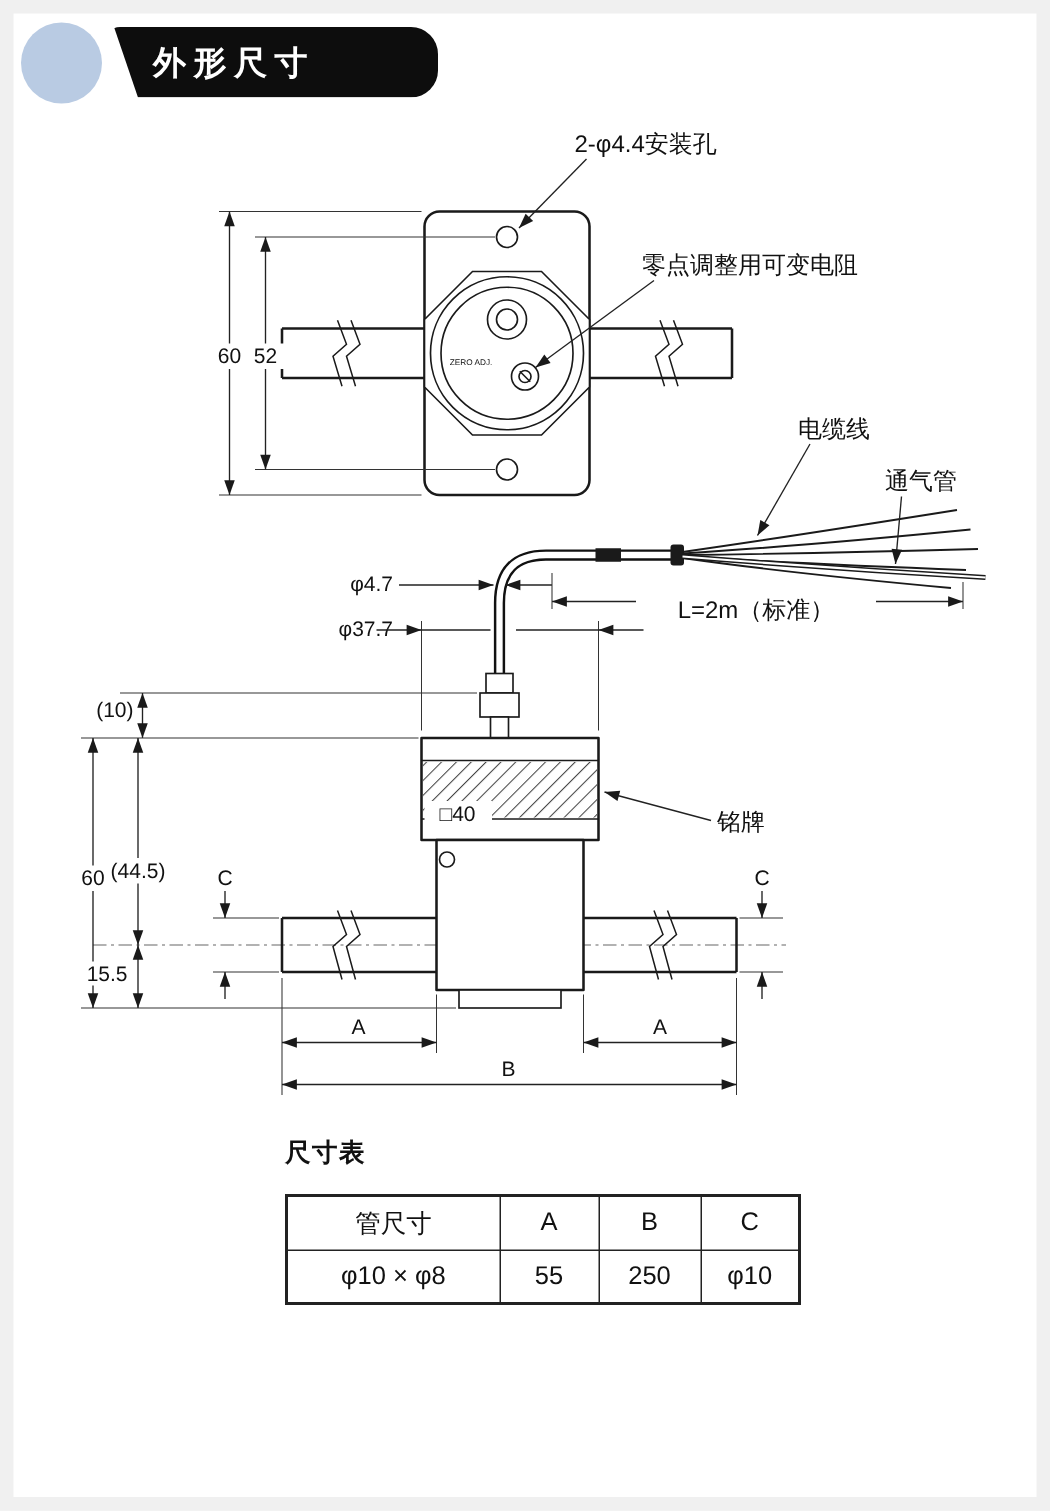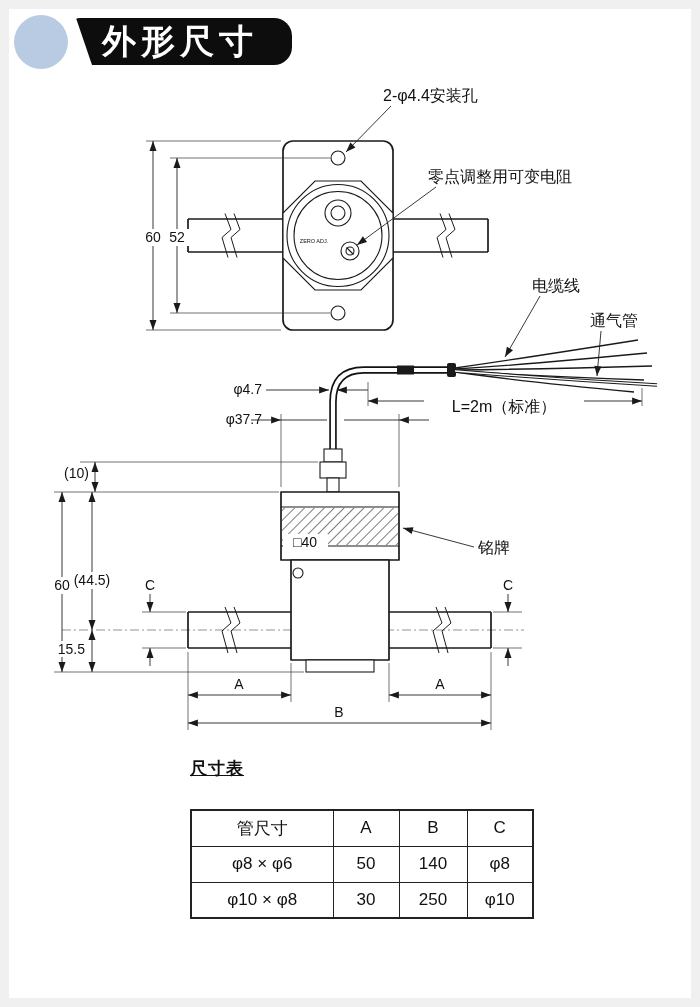--- a/index.html
+++ b/index.html
@@ -17,21 +17,21 @@
     border-radius:50%; background:var(--accent,#b9cbe3);
   }
   .header-banner {
     position:absolute; left:70px; top:18px; width:222px; height:47px;
     background:var(--banner,#0d0d0d);
     border-radius:10px 18px 18px 10px;
     clip-path:polygon(6px 0, 100% 0, 100% 100%, 22px 100%);
     display:flex; align-items:center; padding-left:32px;
   }
   .header-banner span {
-    color:#ffffff; font-size:34px; font-weight:bold; letter-spacing:5px; white-space:nowrap;
+    color:#ffffff; font-size:22px; font-weight:bold; letter-spacing:5px; white-space:nowrap;
   }
 
   
   svg.drawing { position:absolute; left:0; top:0; width:700px; height:1007px; }
   .o   { stroke:var(--ink,#1a1a1a); stroke-width:1.7; fill:none; stroke-linejoin:round; }
   .of  { stroke:var(--ink,#1a1a1a); stroke-width:1.7; fill:#fff; stroke-linejoin:round; }
   .o2  { stroke:var(--ink,#1a1a1a); stroke-width:1.1; fill:none; }
   .of2 { stroke:var(--ink,#1a1a1a); stroke-width:1.1; fill:#fff; }
   .d   { stroke:#222; stroke-width:0.9; fill:none; }
   .x   { stroke:#333; stroke-width:0.7; fill:none; }
@@ -39,21 +39,21 @@
   .brk { stroke:var(--ink,#1a1a1a); stroke-width:1; fill:none; }
   .wb  { fill:#ffffff; stroke:none; }
   svg text { fill:#111; font-family:"Liberation Sans","DejaVu Sans",sans-serif; }
   .lab { font-size:16px; }
   .dt  { font-size:14px; }
   .mid { text-anchor:middle; }
   .end { text-anchor:end; }
 
   
   .dim-table-wrap { position:absolute; left:190px; top:757px; }
-  .dim-table-title { font-size:17px; font-weight:bold; color:#111; margin-bottom:29px; letter-spacing:1px;text-decoration:underline; }
+  .dim-table-title { font-size:17px; font-weight:bold; color:#111; margin-bottom:16px; letter-spacing:1px; }
   table.dim-table { border-collapse:collapse; border:2px solid #222; background:#fff; }
   .dim-table th, .dim-table td {
     border:1px solid #222; font-size:17px; color:#111; font-weight:normal;
     text-align:center; height:36px; padding:0 6px; white-space:nowrap;margin-top:24px;
   }
 </style>
 </head>
 <body>
 
 <div class="page">
@@ -257,27 +257,21 @@
       <thead>
         <tr>
           <th>管尺寸</th>
           <th>A</th>
           <th>B</th>
           <th>C</th>
         </tr>
       </thead>
       <tbody>
         <tr>
-          <td>φ8 × φ6</td>
-          <td>50</td>
-          <td>140</td>
-          <td>φ8</td>
-        </tr>
-        <tr>
           <td>φ10 × φ8</td>
-          <td>30</td>
+          <td>55</td>
           <td>250</td>
           <td>φ10</td>
         </tr>
       </tbody>
     </table>
   </div>
 </div>
 
 </body></html>

